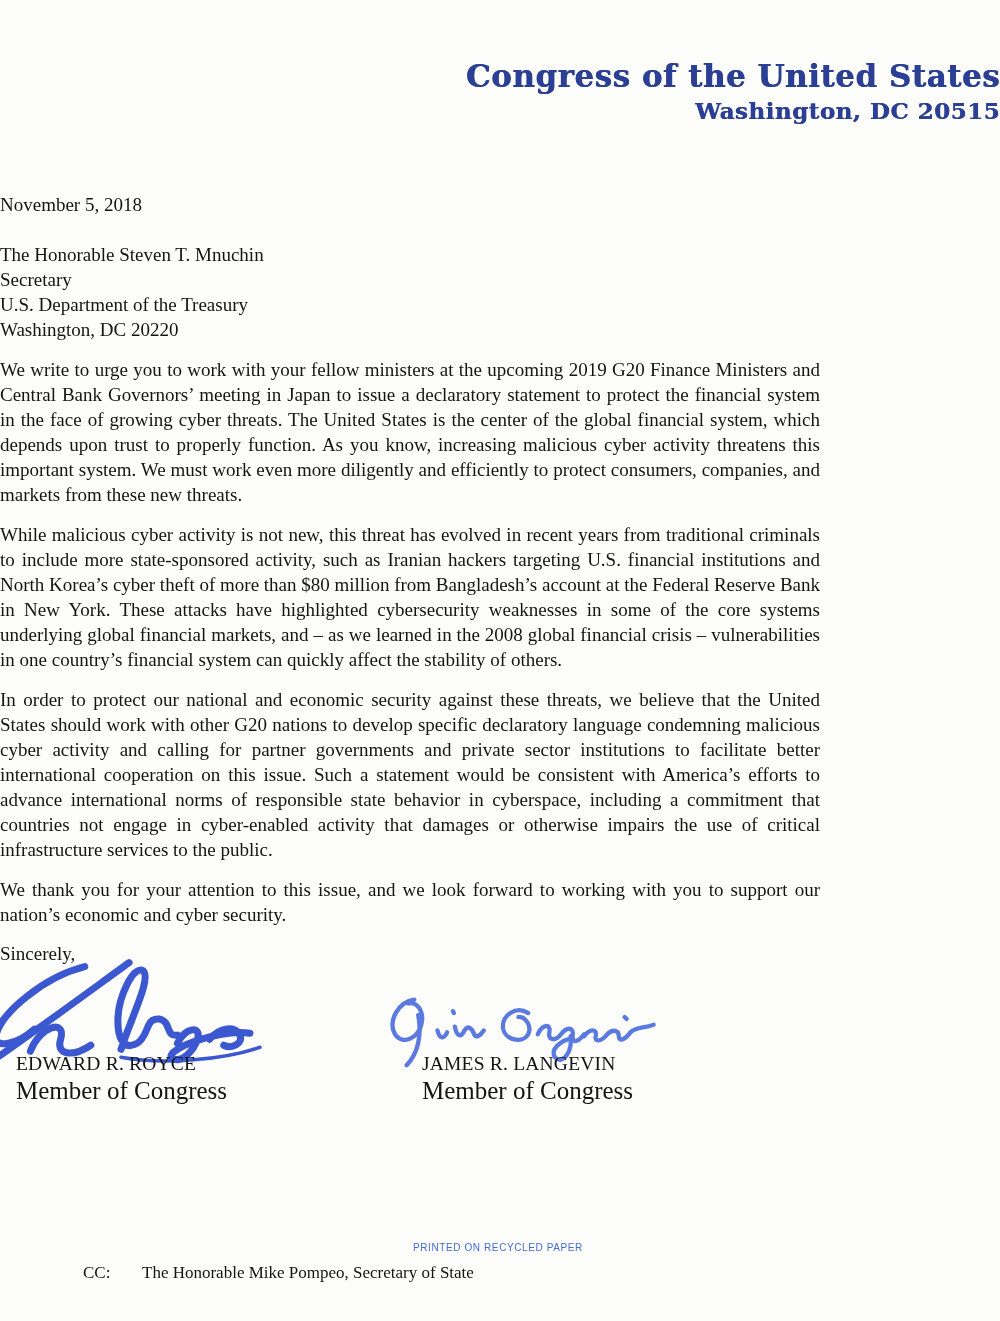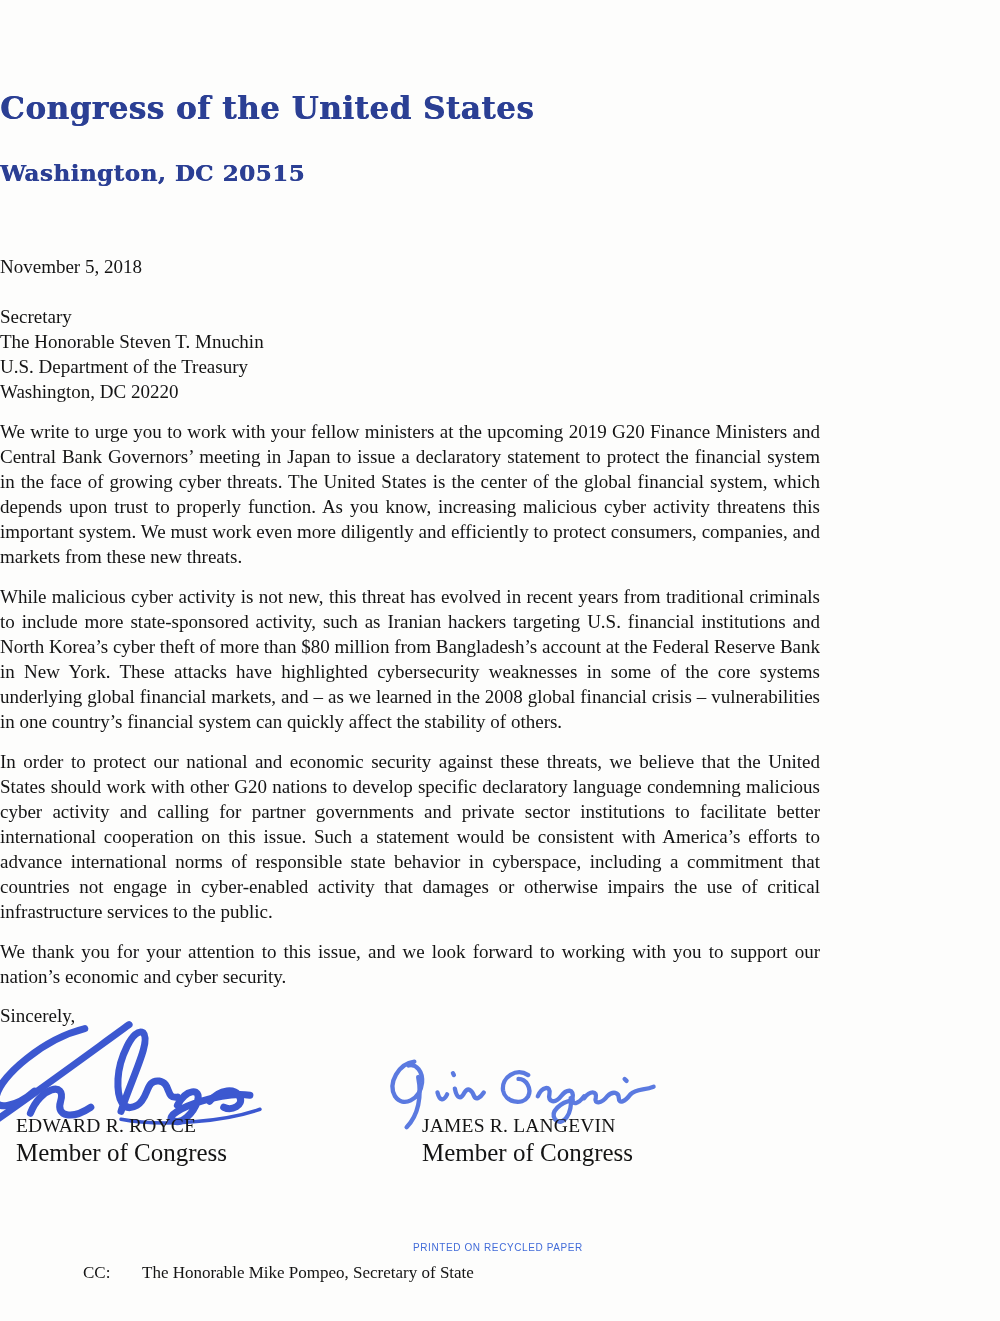--- a/index.html
+++ b/index.html
@@ -5,37 +5,36 @@
   html,body{margin:0;padding:0;background:#ffffff;}
   .sheet{
     position:relative;
     width:1000px;height:1321px;
     background:#fdfdfc;
     font-family:"Liberation Serif", serif;
     color:#141414;
     overflow:hidden;
   }
   
-  .letterhead{padding-top:88px;text-align:left;}
+  .letterhead{padding-top:56px;text-align:right;}
   .lh-title{
     font-family:"DejaVu Serif", serif;
     font-weight:bold;
     font-size:31px;line-height:40px;
     color:#2b3f94;
     letter-spacing:0.5px;
     text-shadow:0.6px 0 #2b3f94;
   }
   .lh-sub{
     font-family:"DejaVu Serif", serif;
     font-weight:bold;
     font-size:23px;line-height:30px;
     color:#2b3f94;
     letter-spacing:0.5px;
     text-shadow:0.5px 0 #2b3f94;
-    margin-top:30px;
   }
   
   .body-col{
     width:820px;
     font-size:19px;line-height:25px;
   }
   .date{margin:66px 0 0 0;}
   .address{margin-top:25px;}
   .address div{line-height:25px;}
   .salutation{margin:15px 0 0 0;}
@@ -77,22 +76,22 @@
 
   <header class="letterhead">
     <div class="lh-title">Congress of the United States</div>
     <div class="lh-sub">Washington, DC 20515</div>
   </header>
 
   <main class="body-col">
     <p class="date">November 5, 2018</p>
 
     <div class="address">
+      <div>The Honorable Steven T. Mnuchin</div>
       <div>Secretary</div>
-      <div>The Honorable Steven T. Mnuchin</div>
       <div>U.S. Department of the Treasury</div>
       <div>Washington, DC 20220</div>
     </div>
 
 
     <p class="para">We write to urge you to work with your fellow ministers at the upcoming 2019 G20 Finance Ministers and Central Bank Governors’ meeting in Japan to issue a declaratory statement to protect the financial system in the face of growing cyber threats. The United States is the center of the global financial system, which depends upon trust to properly function. As you know, increasing malicious cyber activity threatens this important system. We must work even more diligently and efficiently to protect consumers, companies, and markets from these new threats.</p>
     <p class="para">While malicious cyber activity is not new, this threat has evolved in recent years from traditional criminals to include more state-sponsored activity, such as Iranian hackers targeting U.S. financial institutions and North Korea’s cyber theft of more than $80 million from Bangladesh’s account at the Federal Reserve Bank in New York. These attacks have highlighted cybersecurity weaknesses in some of the core systems underlying global financial markets, and – as we learned in the 2008 global financial crisis – vulnerabilities in one country’s financial system can quickly affect the stability of others.</p>
     <p class="para">In order to protect our national and economic security against these threats, we believe that the United States should work with other G20 nations to develop specific declaratory language condemning malicious cyber activity and calling for partner governments and private sector institutions to facilitate better international cooperation on this issue. Such a statement would be consistent with America’s efforts to advance international norms of responsible state behavior in cyberspace, including a commitment that countries not engage in cyber-enabled activity that damages or otherwise impairs the use of critical infrastructure services to the public.</p>
     <p class="para">We thank you for your attention to this issue, and we look forward to working with you to support our nation’s economic and cyber security.</p>
 

